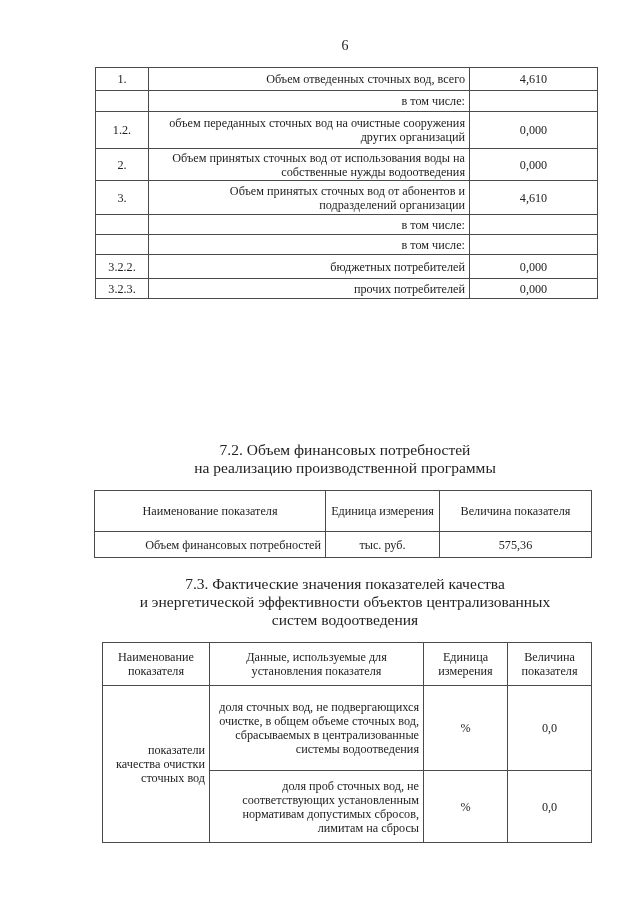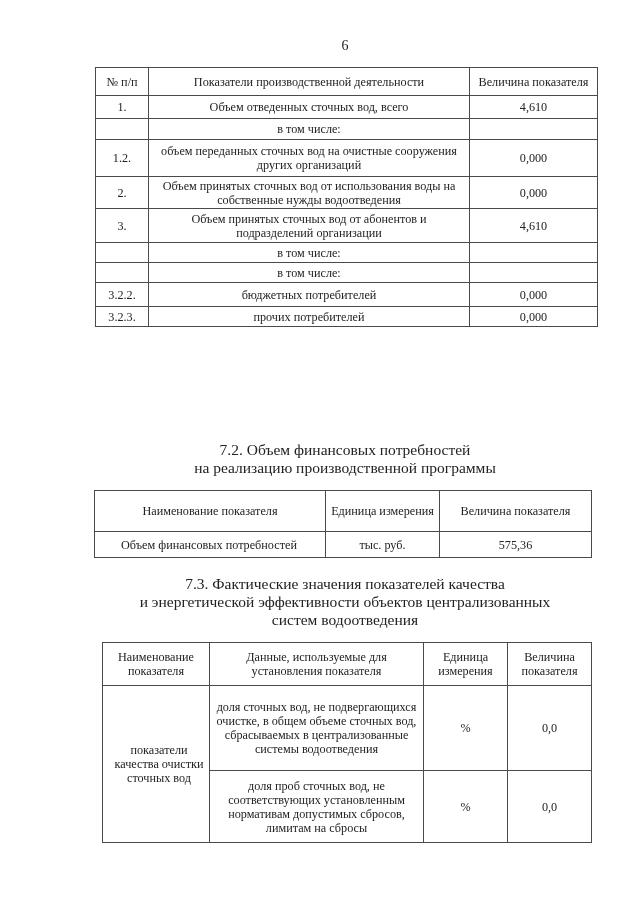--- a/index.html
+++ b/index.html
@@ -3,45 +3,40 @@
 <meta charset="utf-8">
 <style>
   html, body { margin:0; padding:0; background:#ffffff; }
   body { width:640px; height:905px; position:relative; overflow:hidden;
          font-family:"Liberation Serif", "DejaVu Serif", serif; color:#222; }
   .page-num { position:absolute; left:0; width:690px; top:38px; text-align:center; font-size:14px; }
   table { position:absolute; border-collapse:collapse; table-layout:fixed; font-size:12.2px; line-height:14px; }
   td, th { border:1px solid #4a4a4a; font-weight:normal; padding:0 4px; vertical-align:middle; }
   th { text-align:center; }
   .c { text-align:center; }
-  .l { text-align:center; }
+  .l { text-align:right; }
   #t1 { left:95px; top:67px; width:502px; }
   #t2 { left:94px; top:490px; width:497px; }
   #t3 { left:102px; top:642px; width:489px; }
   .title { position:absolute; left:0; width:690px; text-align:center; font-size:15.5px; line-height:18px; }
   #title2 { top:441px; }
   #title3 { top:575px; }
 </style>
 </head>
 <body>
 
 <div class="page-num">6</div>
 
 <table id="t1">
   <colgroup>
       <col style="width:53px">
       <col style="width:321px">
       <col style="width:128px">
     </colgroup>
   <tbody>
-      <tr style="height:28px">
-    <th>№  п/п</th>
-    <th>Показатели производственной деятельности</th>
-    <th>Величина показателя</th>
-  </tr>
   <tr style="height:23px">
     <td class="c">1.</td>
     <td class="l">Объем отведенных сточных вод, всего</td>
     <td class="c">4,610</td>
   </tr>
   <tr style="height:21px">
     <td class="c"></td>
     <td class="l">в том числе:</td>
     <td class="c"></td>
   </tr>

